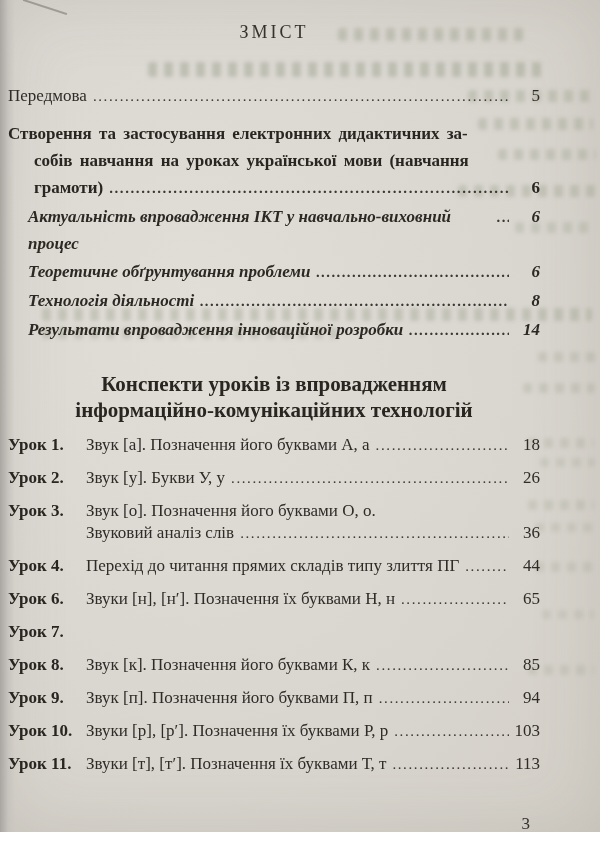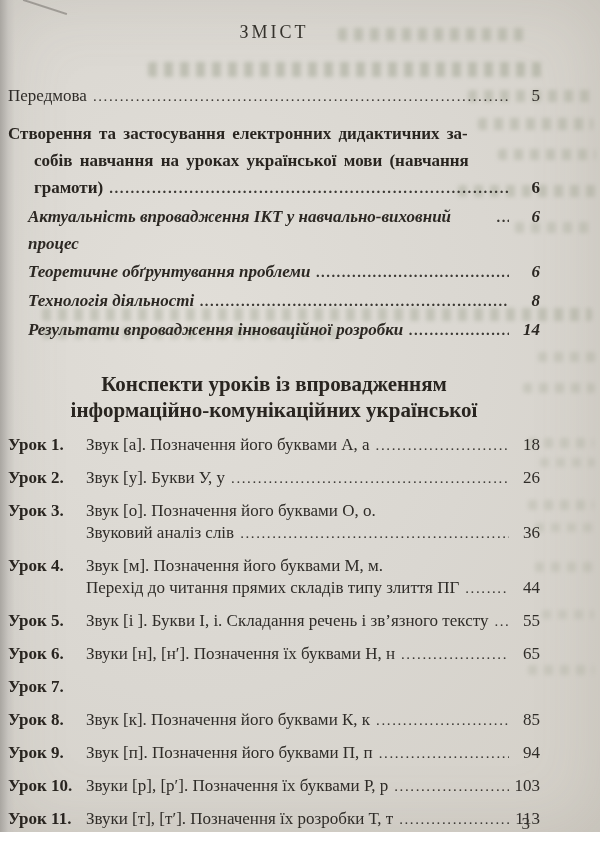--- a/index.html
+++ b/index.html
@@ -141,21 +141,21 @@
       </div>
       <div class="row subentry">
         <span>Результати впровадження інноваційної розробки</span>
         <span class="dots"></span>
         <span class="num">14</span>
       </div>
     </div>
 
     <div class="lessons-heading">
       <div>Конспекти уроків із впровадженням</div>
-      <div>інформаційно-комунікаційних української</div>
+      <div>інформаційно-комунікаційних технологій</div>
     </div>
 
     <div class="lessons">
 
       <div class="lesson">
         <span class="llabel">Урок 1.</span>
         <div class="lbody">
             <div class="row">
           <span>Звук [а]. Позначення його буквами А, а</span>
           <span class="dots"></span>
@@ -183,39 +183,28 @@
             <span>Звуковий аналіз слів</span>
             <span class="dots"></span>
             <span class="num">36</span>
           </div>
         </div>
       </div>
 
       <div class="lesson">
         <span class="llabel">Урок 4.</span>
         <div class="lbody">
-          <div>Звук [м]. Позначення його буквами М, м.</div>
           <div class="row">
             <span>Перехід до читання прямих складів типу злиття ПГ</span>
             <span class="dots"></span>
             <span class="num">44</span>
           </div>
         </div>
       </div>
 
-      <div class="lesson">
-        <span class="llabel">Урок 5.</span>
-        <div class="lbody">
-            <div class="row">
-          <span>Звук [і ]. Букви І, і. Складання речень і зв’язного тексту</span>
-          <span class="dots"></span>
-          <span class="num">55</span>
-        </div>
-          </div>
-      </div>
 
       <div class="lesson">
         <span class="llabel">Урок 6.</span>
         <div class="lbody">
             <div class="row">
           <span>Звуки [н], [н′]. Позначення їх буквами Н, н</span>
           <span class="dots"></span>
           <span class="num">65</span>
         </div>
           </div>
@@ -255,21 +244,21 @@
           <span class="dots"></span>
           <span class="num">103</span>
         </div>
           </div>
       </div>
 
       <div class="lesson">
         <span class="llabel">Урок 11.</span>
         <div class="lbody">
             <div class="row">
-          <span>Звуки [т], [т′]. Позначення їх розробки Т, т</span>
+          <span>Звуки [т], [т′]. Позначення їх буквами Т, т</span>
           <span class="dots"></span>
           <span class="num">113</span>
         </div>
           </div>
       </div>
 
     </div>
   </div>
 
   <div class="folio">3</div>

